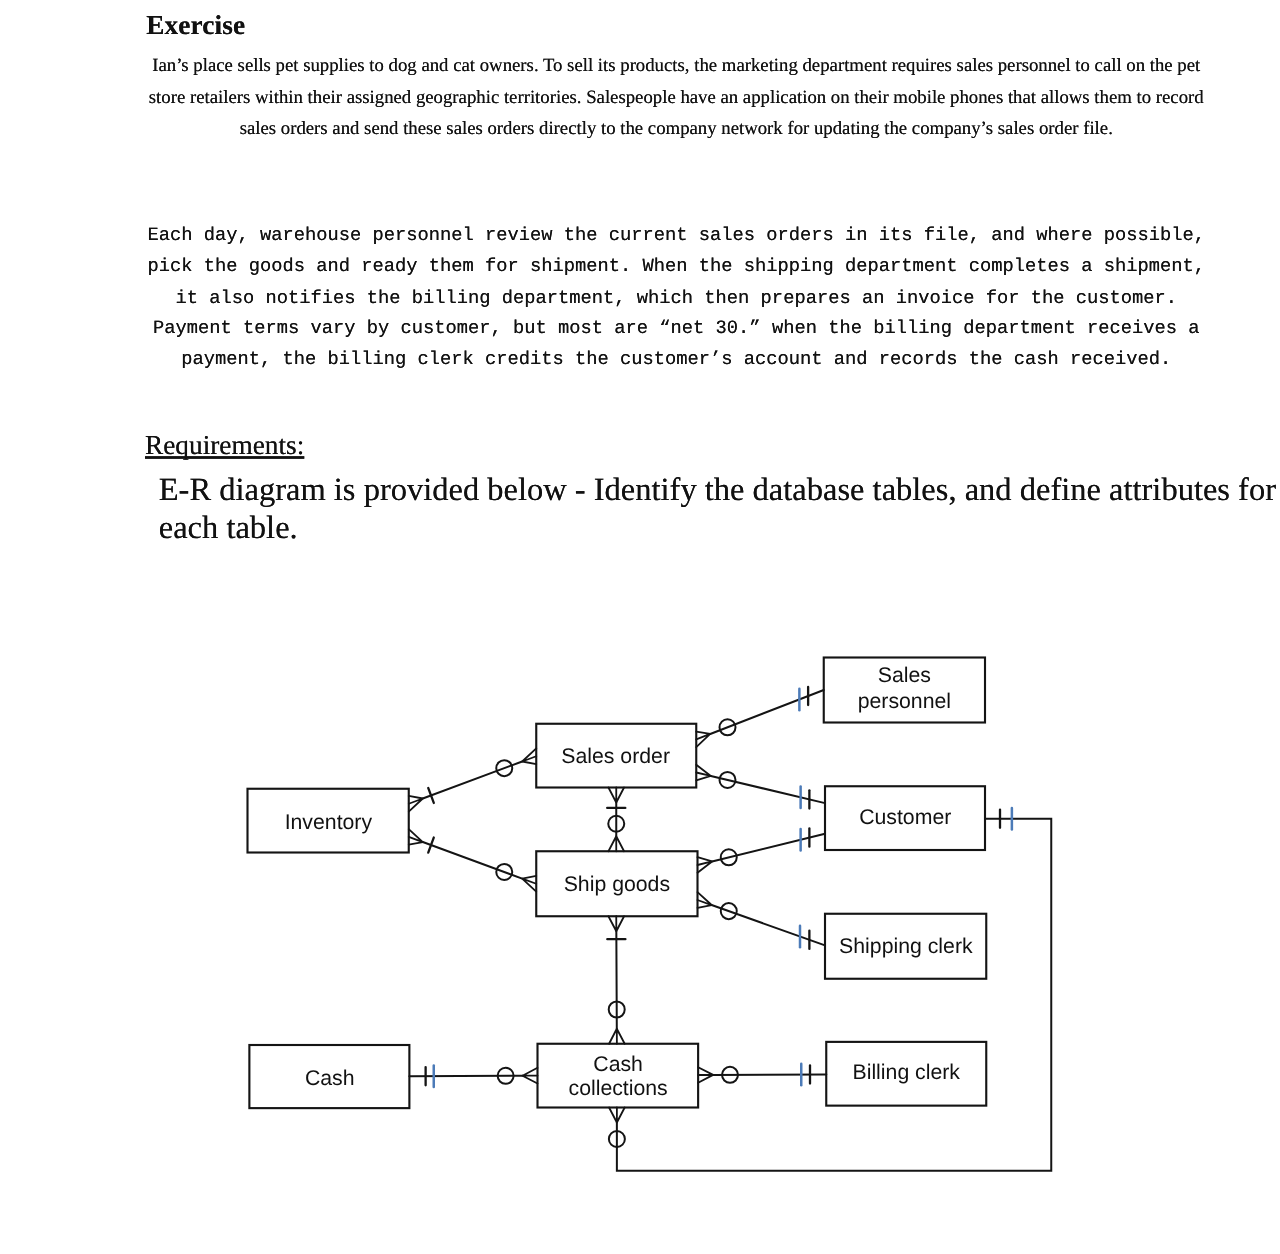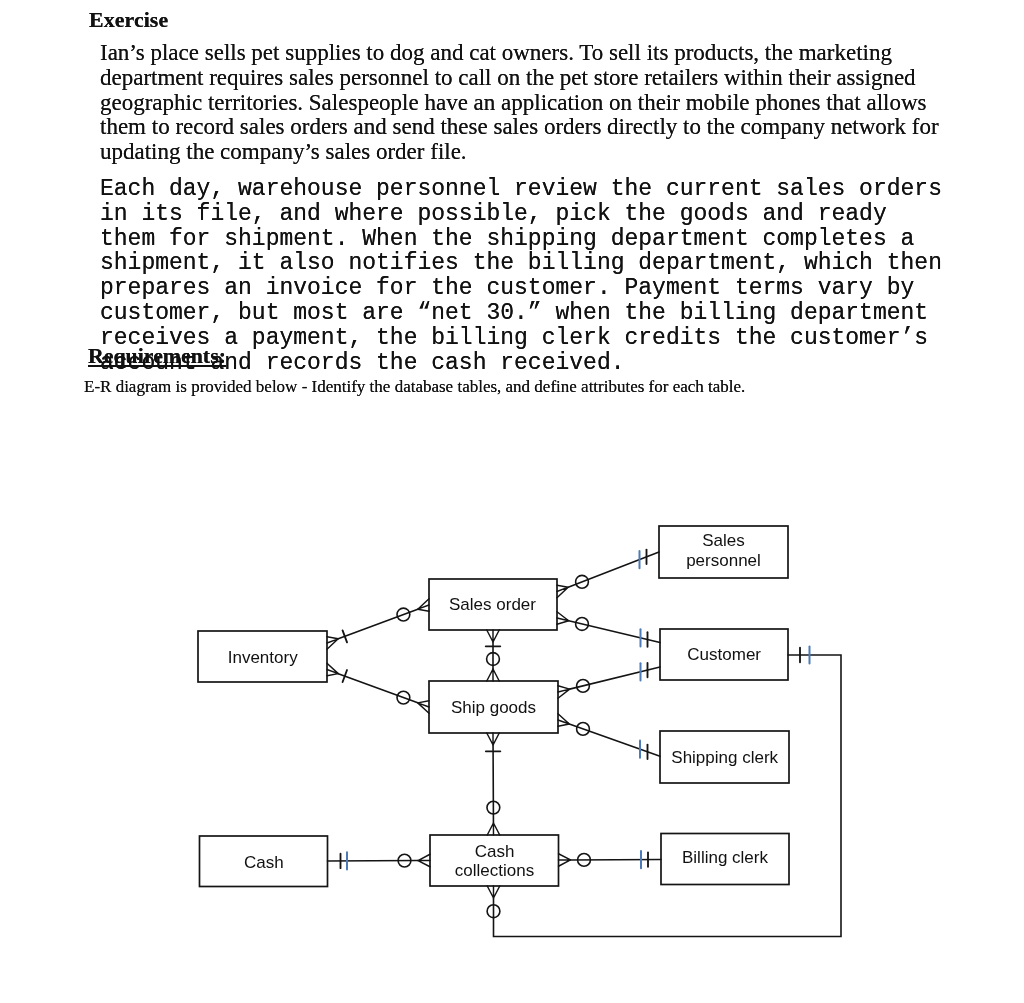--- a/index.html
+++ b/index.html
@@ -6,31 +6,31 @@
   html, body { margin:0; padding:0; background:#ffffff; }
   body { width:1024px; height:1003px; overflow:hidden; position:relative;
          font-family:"Liberation Serif", serif; color:#111111;
          -webkit-font-smoothing:antialiased; }
 
   .page { position:absolute; left:0; top:0; width:1024px; height:1003px;
           transform:translateZ(0); }
 
   .heading   { position:absolute; left:89px; top:7.8px;
                font-size:21.85px; font-weight:bold; letter-spacing:0.1px; }
-  .para      { position:absolute; left:100px; width:850px;
-               font-size:23px; line-height:24.8px; }
+  .para      { position:absolute; left:88px; width:850px;
+               font-size:15px; line-height:24.8px;text-align:center; }
   .para.p1   { top:41px; }
   .para.p2   { top:177px;font-family:Liberation Mono, monospace; }
   .req-label { position:absolute; left:88px; top:344px; font-size:21.85px;
-               font-weight:bold; text-decoration:underline;
+               font-weight:normal; text-decoration:underline;
                text-decoration-skip-ink:none; text-underline-offset:1.7px;
                text-decoration-thickness:2.4px; }
-  .req-text  { position:absolute; left:84px; top:377px; font-size:17px; }
+  .req-text  { position:absolute; left:99px; top:377px; font-size:26px; }
   .heading, .para, .req-label, .req-text {
-               text-shadow:0 0 0.38px rgba(17,17,17,0.85); }
+               text-shadow:0 0 0.38px rgba(17,17,17,0.85);margin-left:28px; }
 
   svg.erd        { position:absolute; left:0; top:0; width:1024px; height:1003px; }
   svg.erd rect   { fill:none; stroke:#141414; stroke-width:1.7; }
   svg.erd path   { fill:none; stroke-linecap:round; }
   svg.erd text   { font-family:"Liberation Sans", sans-serif; font-size:17px;
                    fill:#111111; text-anchor:middle; }
 </style>
 </head>
 <body>
 

